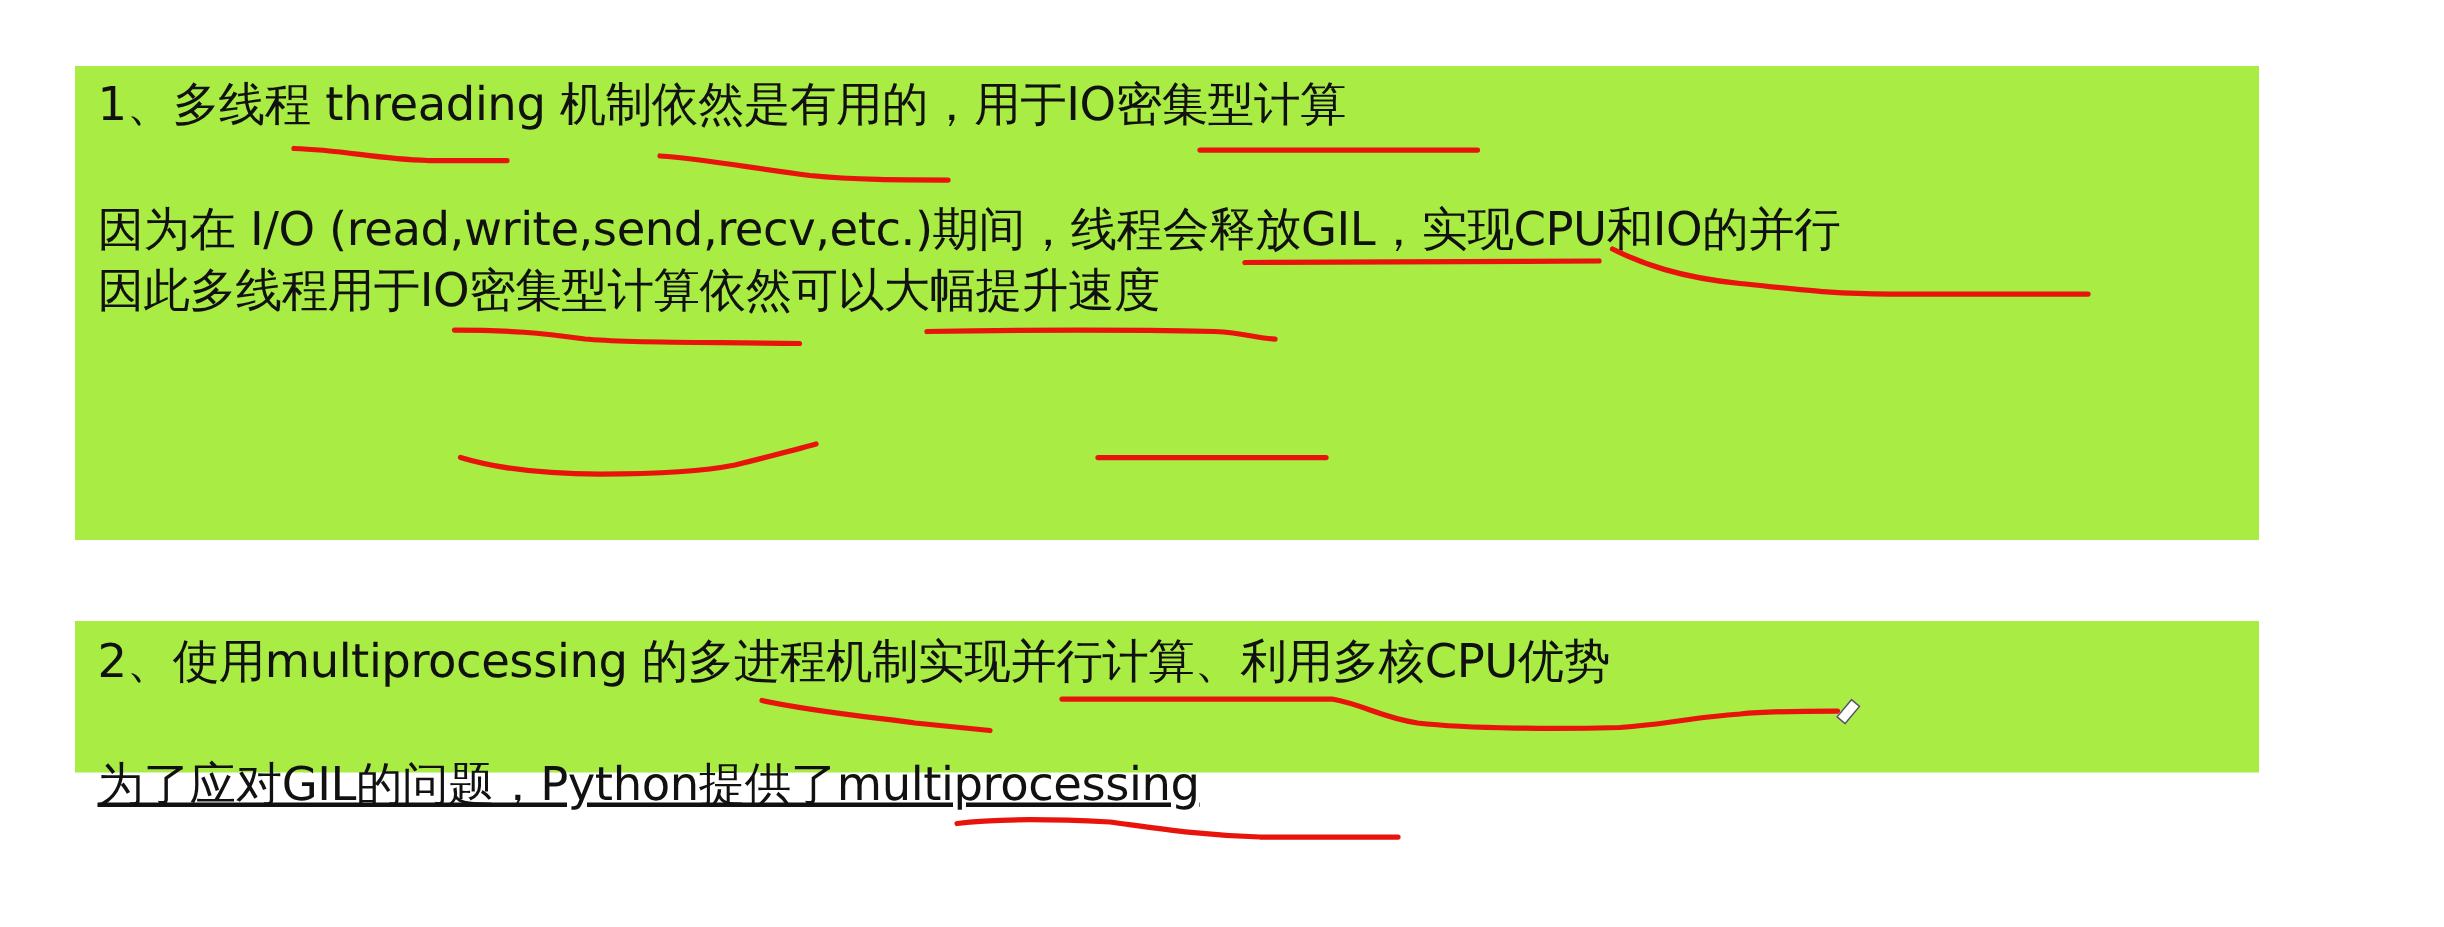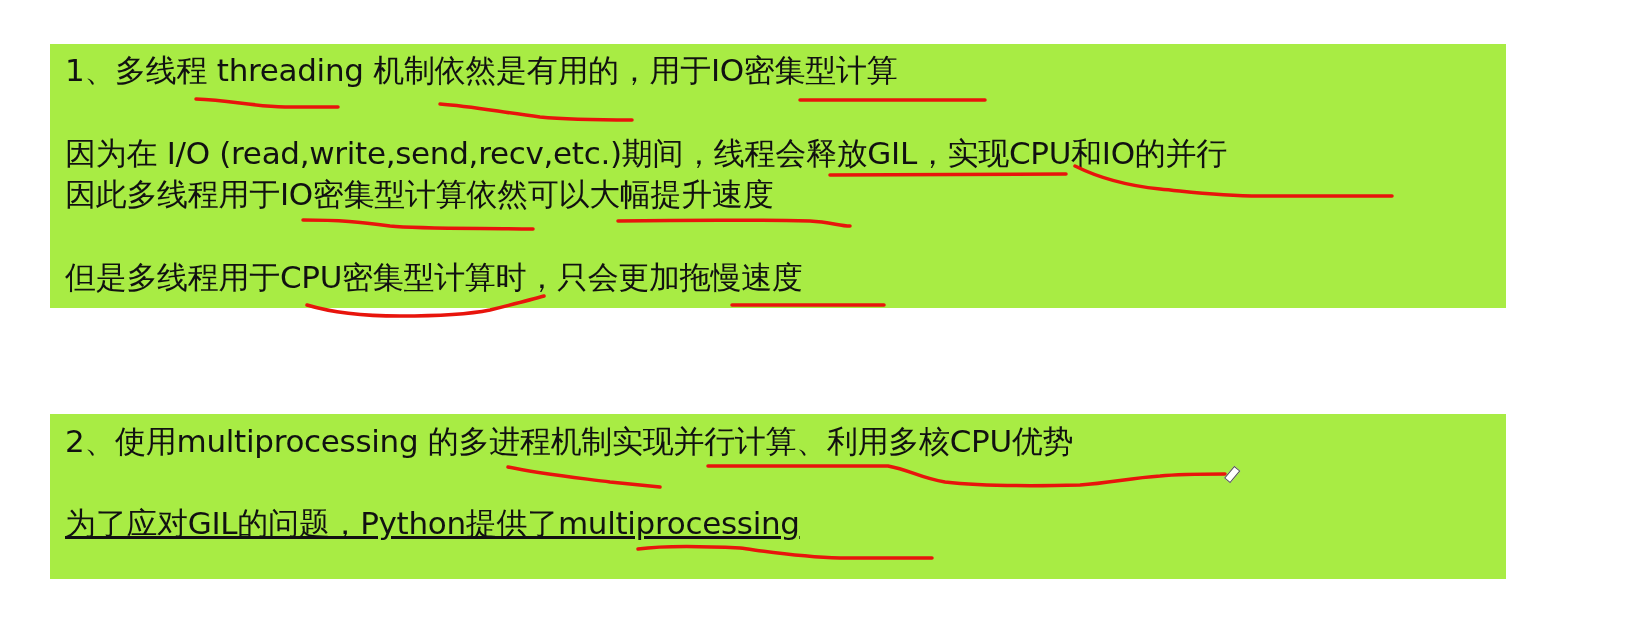--- a/index.html
+++ b/index.html
@@ -1,32 +1,31 @@
 <!DOCTYPE html>
 <html><head>
   <meta charset="utf-8">
   <style>
     html, body { margin: 0; padding: 0; background: #ffffff; }
     body { width: 1629px; height: 618px; position: relative; overflow: hidden;
            font-family: "DejaVu Sans", "Liberation Sans", sans-serif; color: #111; }
     .box { position: absolute; left: 50px; width: 1456px; background: #a8ec44; }
-    #box1 { top: 44px; height: 264px; }
-    #box2 { top: 414px; height: 165px; }
+    #box1 { top: 44px; height: 316px; }
+    #box2 { top: 414px; height: 101px; }
     .line { position: absolute; left: 15px; white-space: nowrap; font-size: 31px; line-height: 40px; letter-spacing: -0.3px; }
     #annot { position: absolute; left: 0; top: 0; width: 1629px; height: 618px; pointer-events: none; }
     #annot path { fill: none; stroke: #e8140c; stroke-width: 3.5; stroke-linecap: round; stroke-linejoin: round; }
   </style>
 </head>
 <body>
 
 <div id="box1" class="box">
   <div class="line" style="top:6px;">1、多线程 threading 机制依然是有用的，用于IO密集型计算</div>
   <div class="line" style="top:89px;">因为在 I/O (read,write,send,recv,etc.)期间，线程会释放GIL，实现CPU和IO的并行</div>
   <div class="line" style="top:130px;">因此多线程用于IO密集型计算依然可以大幅提升速度</div>
-  <div class="line" style="top:213px;">但是多线程用于CPU密集型计算时，只会更加拖慢速度</div>
 </div>
 
 <div id="box2" class="box">
   <div class="line" style="top:7px;">2、使用multiprocessing 的多进程机制实现并行计算、利用多核CPU优势</div>
   <div class="line" style="top:89px;text-decoration:underline;">为了应对GIL的问题，Python提供了multiprocessing</div>
 </div>
 
 <svg id="annot" viewBox="0 0 1629 618">
 
   <path d="M196,99 C230,100 250,106 285,107 L338,107"></path>

